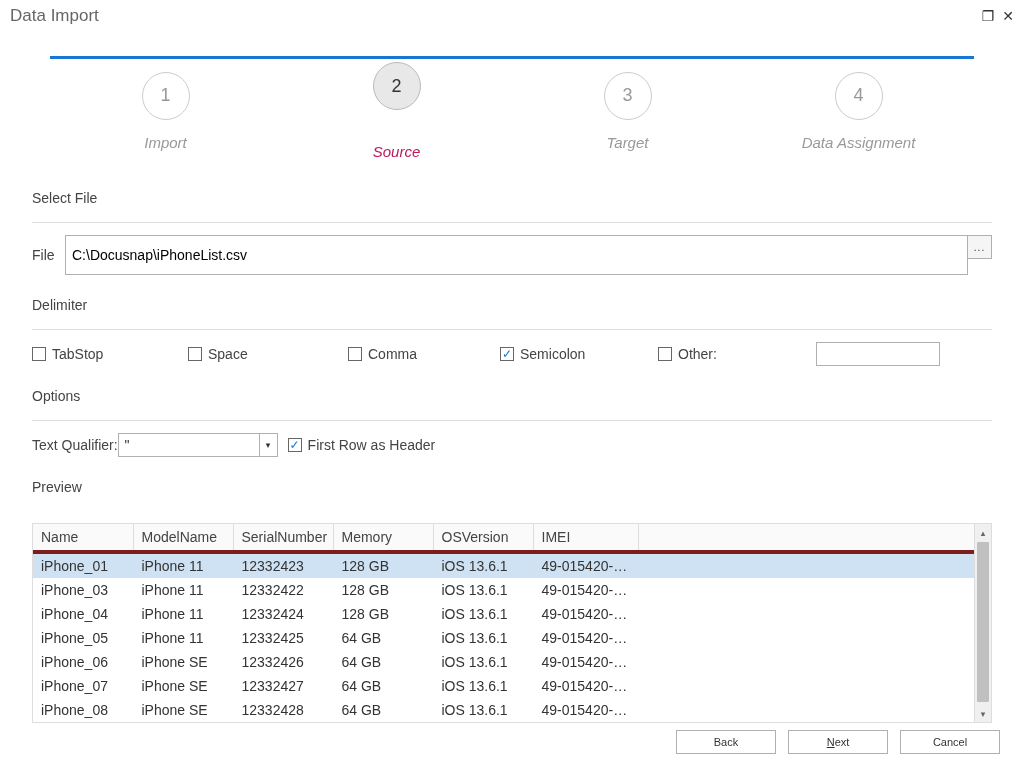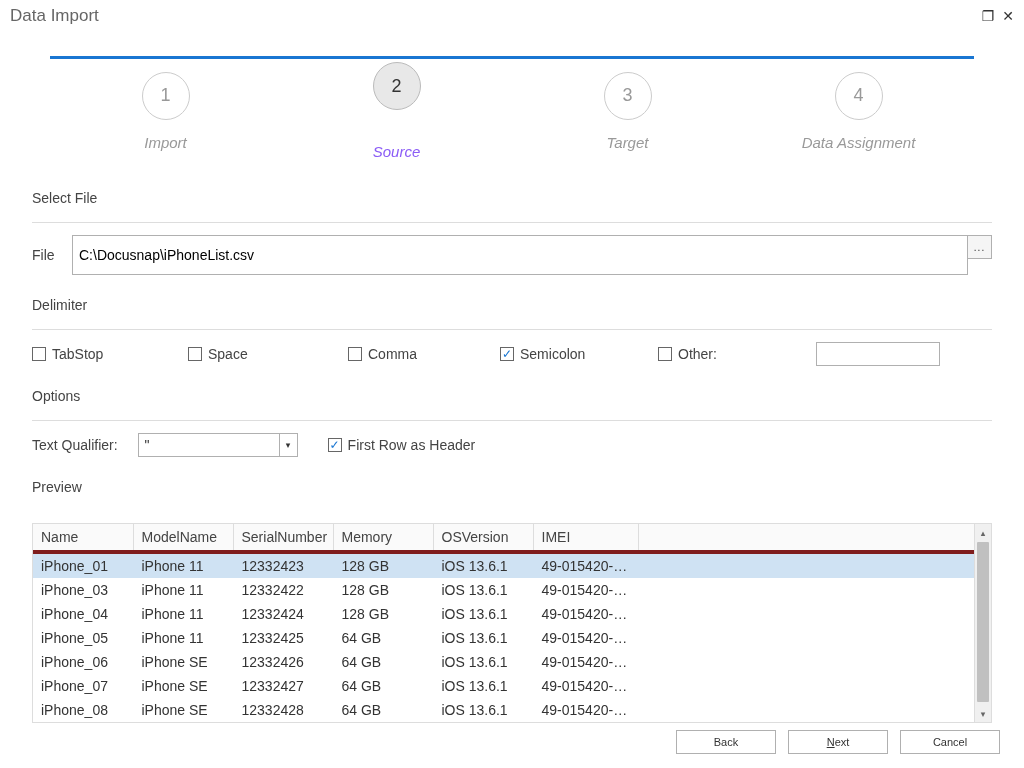--- a/index.html
+++ b/index.html
@@ -8,48 +8,48 @@
     .titlebar { display: flex; justify-content: space-between; align-items: center; padding: 6px 10px; }
     .titlebar .title { font-size: 17px; color: #666; }
     .titlebar .controls { display: flex; gap: 8px; }
     .titlebar .controls span { cursor: pointer; font-size: 14px; }
     
     .wizard-steps { display: flex; align-items: center; padding: 30px 50px 30px 50px; position: relative; }
     .step-container { flex: 1; display: flex; flex-direction: column; align-items: center; position: relative; }
     .step-circle { width: 48px; height: 48px; border-radius: 50%; border: 1px solid #ccc; display: flex; align-items: center; justify-content: center; background: #fff; font-size: 18px; color: #999; z-index: 2; position: relative; }
     .step-circle.active { background: #e8e8e8; border-color: #bbb; color: #333; }
     .step-label { margin-top: 14px; font-size: 15px; color: #999; font-style: italic; }
-    .step-label.active { color: #8b5cf6; font-weight: 400; margin-top: 33px; }
+    .step-label.active { color: #be185d; font-weight: 400; margin-top: 33px; }
     .step-line { position: absolute; top: 24px; height: 3px; background: #1976d2; z-index: 1; }
     .step-line.l1 { left: 50px; width: 280px; }
     .step-line.l2 { left: 330px; width: 250px; }
     .step-line.l3 { left: 580px; width: 295px; }
     .step-line.l4 { left: 875px; width: 99px; }
     
     .section { padding: 0 32px; }
     .section-header { font-size: 14px; color: #444; padding-bottom: 16px; border-bottom: 1px solid #ddd; margin-bottom: 12px; }
     
-    .file-row { display: flex; align-items: center; gap: 12px; margin-bottom: 22px; }
+    .file-row { display: flex; align-items: center; gap: 5px; margin-bottom: 22px; }
     .file-row label { font-size: 14px; color: #444; min-width: 28px; }
     .file-input-wrap { flex: 1; display: flex; }
     .file-input { flex: 1; border: 1px solid #b0b0b0; padding: 3px 6px; font-size: 14px; height: 40px; }
     .browse-btn { width: 24px; height: 24px; border: 1px solid #b0b0b0; border-left: none; background: #f5f5f5; display: flex; align-items: center; justify-content: center; cursor: pointer; font-size: 10px; letter-spacing: 1px; }
     
     .delimiter-row { display: flex; gap: 0; margin-bottom: 22px; align-items: center; }
     .checkbox-item { display: flex; align-items: center; gap: 6px; font-size: 14px; color: #444; min-width: 156px; }
     .checkbox-item.tab { min-width: 156px; }
     .checkbox-item.space { min-width: 160px; }
     .checkbox-item.comma { min-width: 152px; }
     .checkbox-item.semi { min-width: 158px; }
     .checkbox-item.other { min-width: 158px; }
     .cb { width: 14px; height: 14px; border: 1px solid #666; display: inline-flex; align-items: center; justify-content: center; cursor: pointer; }
     .cb.checked::after { content: '✓'; color: #1976d2; font-size: 12px; line-height: 1; }
     .other-input { width: 124px; border: 1px solid #b0b0b0; height: 24px; padding: 2px 4px; }
     
-    .options-row { display: flex; align-items: center; gap: 20px; margin-bottom: 22px; }
+    .options-row { display: flex; align-items: center; margin-bottom: 22px; }
     .options-row label { font-size: 14px; color: #444; }
     .qualifier-select { width: 160px; height: 24px; border: 1px solid #b0b0b0; display: flex; align-items: center; position: relative; }
     .qualifier-select .val { flex: 1; padding: 0 6px; font-size: 14px; }
     .qualifier-select .arrow { width: 18px; height: 22px; border-left: 1px solid #b0b0b0; display: flex; align-items: center; justify-content: center; cursor: pointer; font-size: 9px; }
     
     .preview-wrap { border: 1px solid #ddd; position: relative; }
     .preview-table { width: 100%; border-collapse: collapse; font-size: 14px; table-layout: fixed; }
     .preview-table th { text-align: left; font-weight: 400; padding: 5px 8px; border-right: 1px solid #ddd; border-bottom: 4px solid #7f1d1d; background: #fafafa; color: #444; white-space: nowrap; overflow: hidden; }
     .preview-table td { padding: 4px 8px; color: #333; white-space: nowrap; overflow: hidden; text-overflow: ellipsis; border-right: 1px solid transparent; }
     .preview-table tbody tr:first-child { background: #cfe2f3; }

